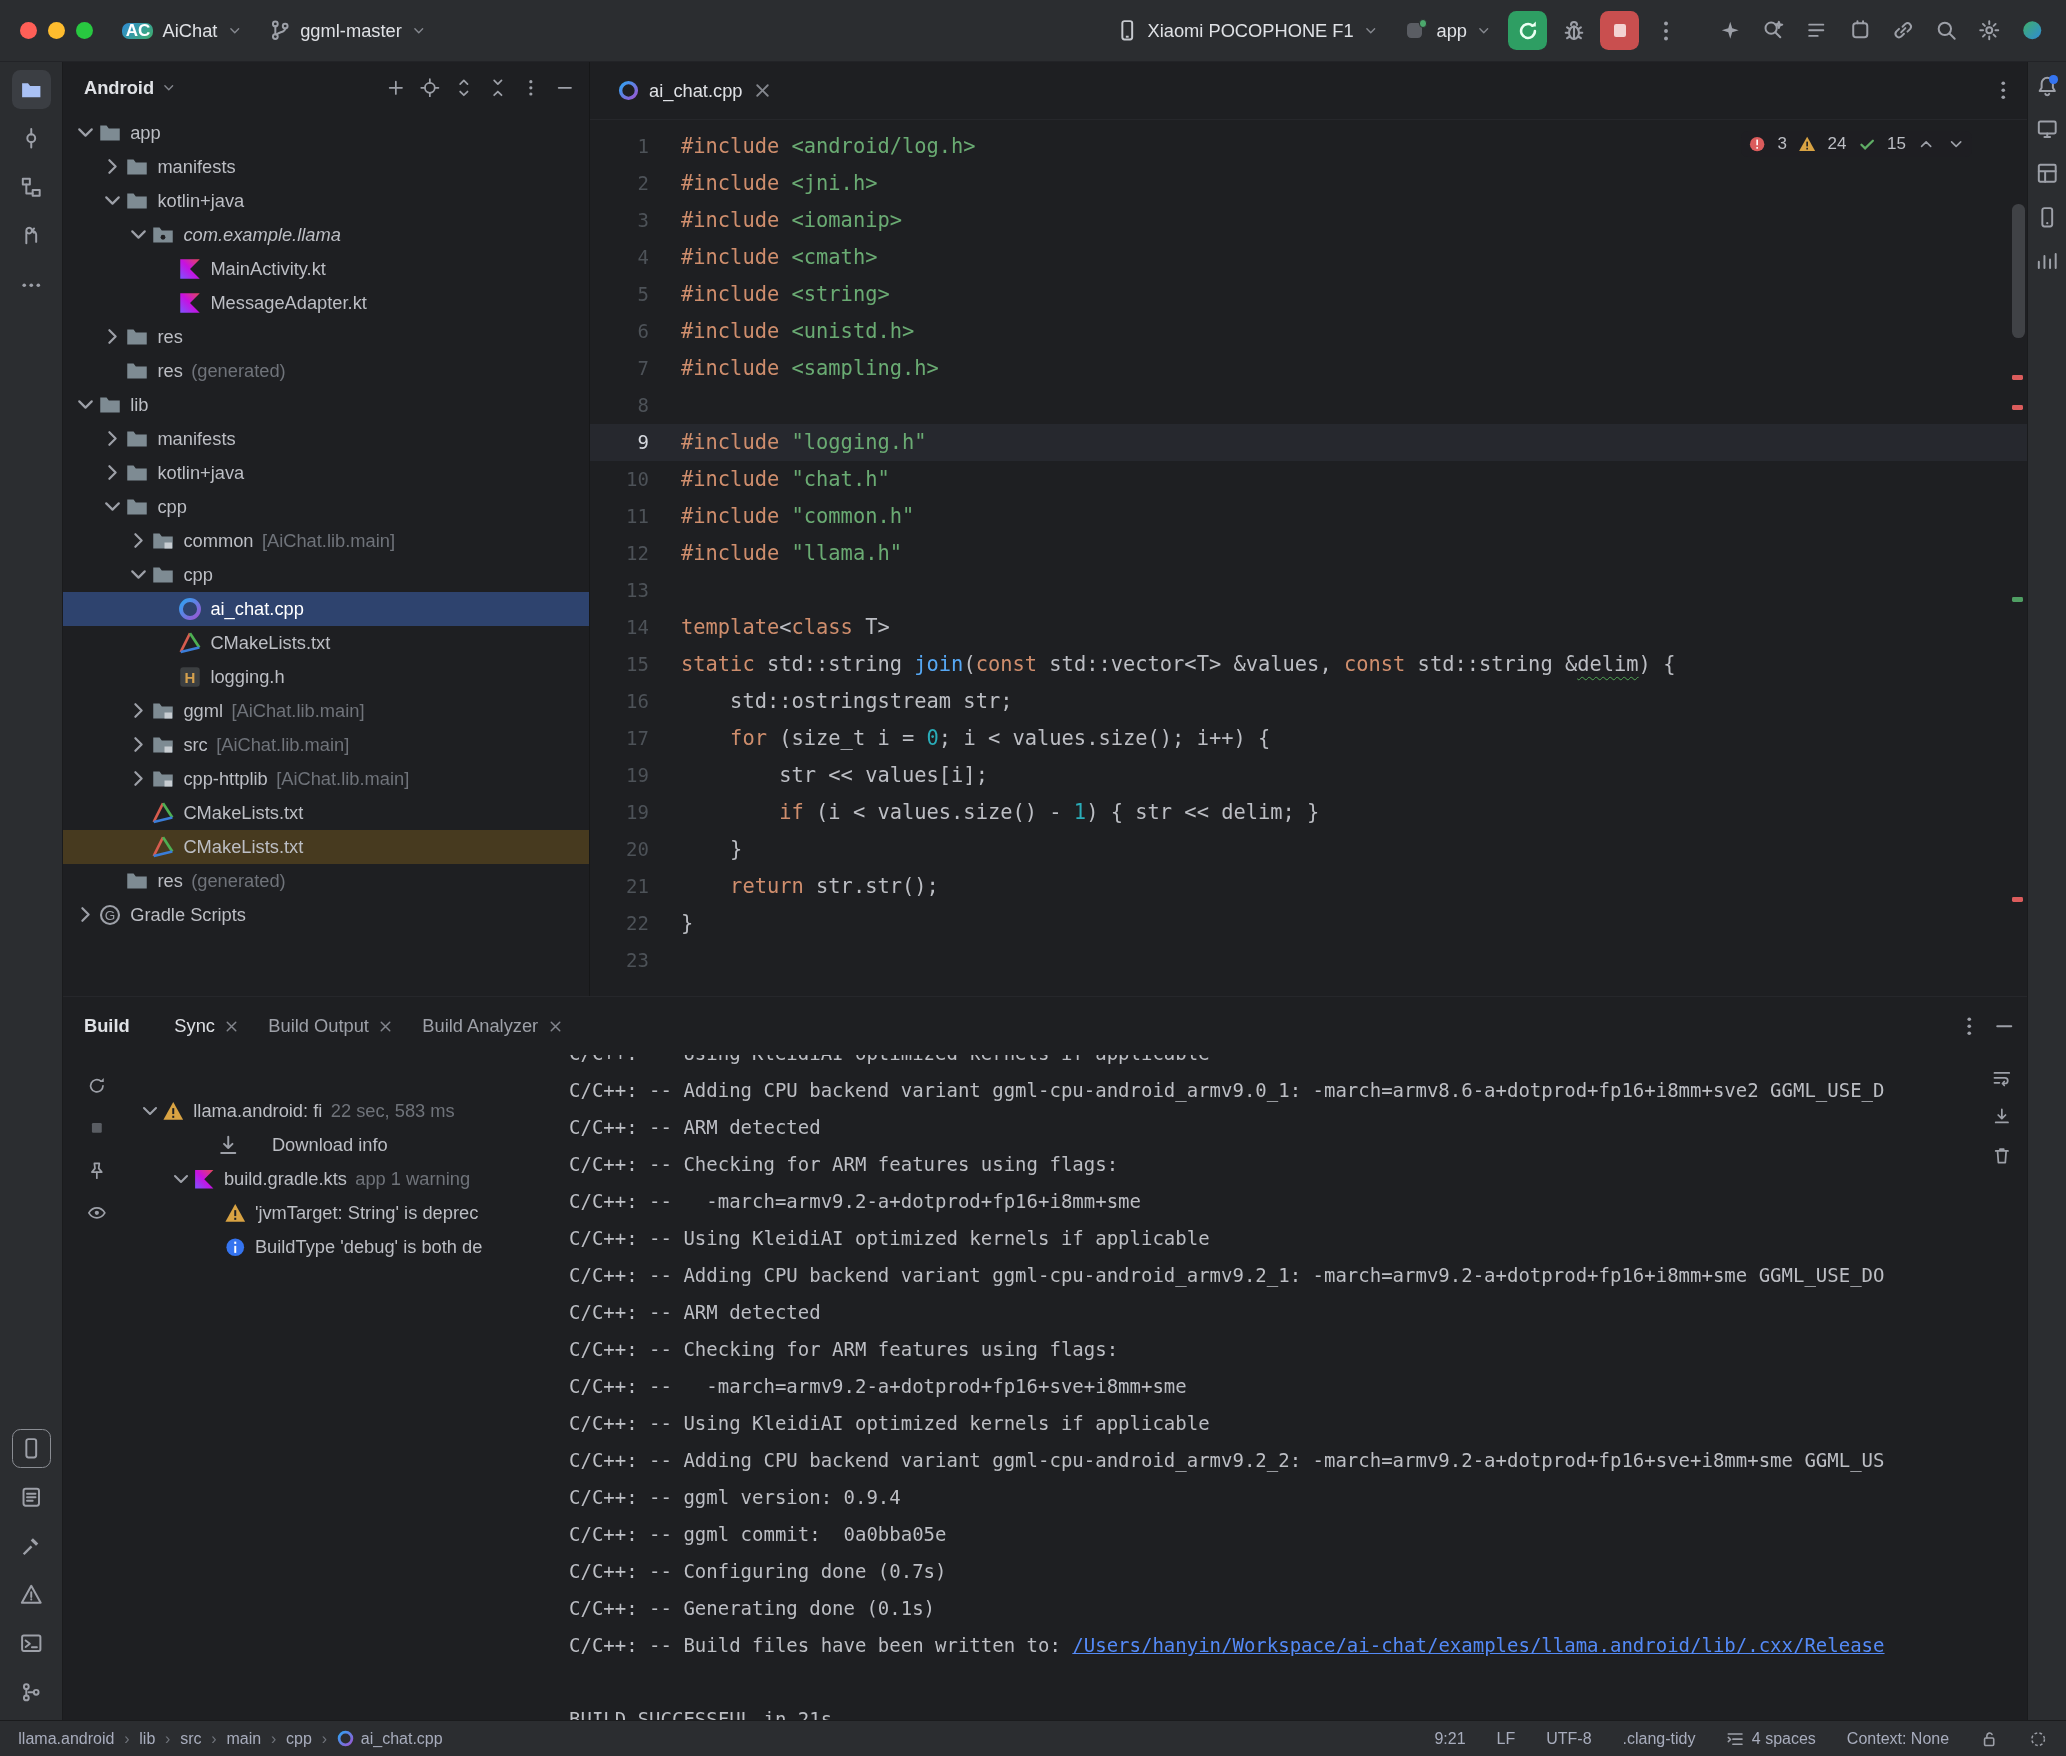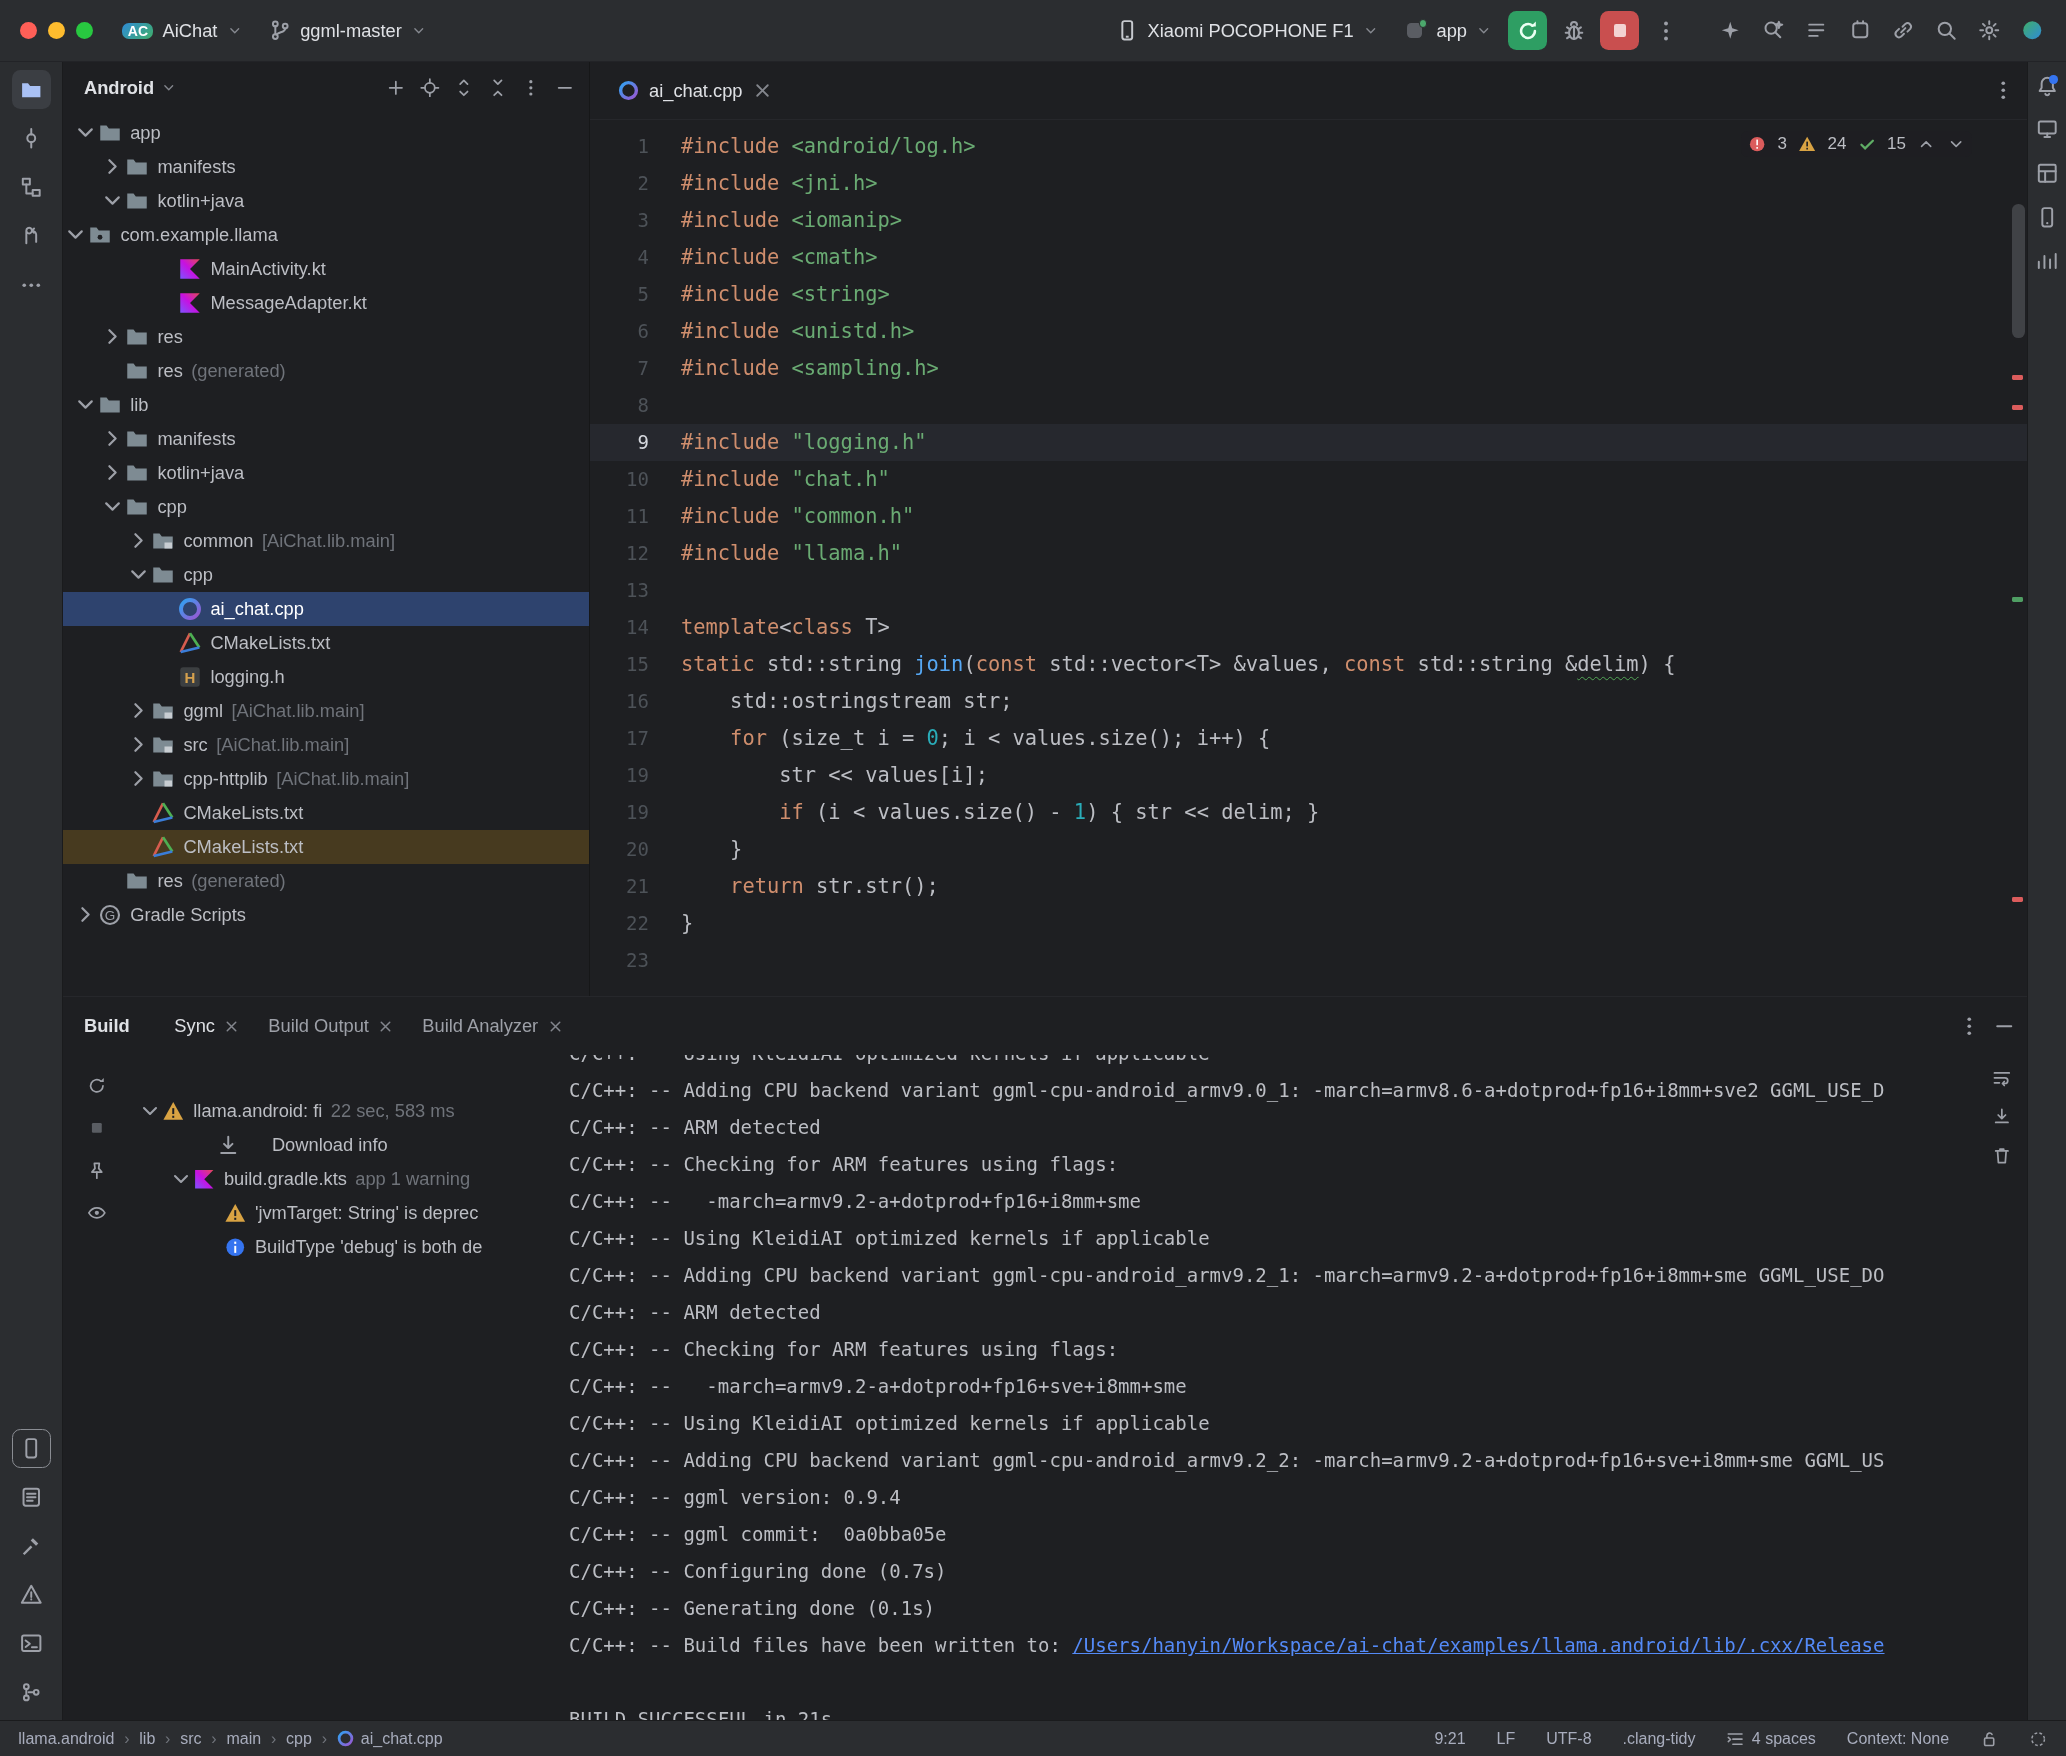--- a/index.html
+++ b/index.html
@@ -15,21 +15,21 @@
   .icon{display:inline-flex;align-items:center;justify-content:center;width:22.5px;height:22.5px;flex:none}
   .icon svg{width:100%;height:100%}
 
   
   .titlebar{height:62px;flex:none;background:var(--panel);display:flex;align-items:center;
             padding:0 14px;gap:7px;border-bottom:0.7px solid #222327}
   .traffic{display:flex;gap:11.2px;margin:0 12.7px 0 5.6px}
   .tl{width:17px;height:17px;border-radius:50%}
   .tb-widget{display:flex;align-items:center;gap:9.1px;height:42px;padding:0 9.8px;border-radius:8.4px;color:var(--bright)}
   .tb-logo{width:31px;height:16px;border-radius:7px;background:linear-gradient(135deg,#2f8bd6,#3fae6a);
-           color:#fff;font-weight:bold;font-size:14px;display:flex;align-items:center;justify-content:center}
+           color:#fff;font-weight:bold;font-size:17px;display:flex;align-items:center;justify-content:center}
   .chev-sm{width:15.5px;height:15.5px;opacity:.8}
   .tb-spacer{flex:1}
   .tb-btn{width:39px;height:39px;border-radius:8.4px;display:flex;align-items:center;justify-content:center;flex:none}
   .tb-btn .icon{width:24px;height:24px}
   .run-btn{background:#2e9e63}
   .stop-btn{background:#c94f4f}
   .stop-glyph{width:12.7px;height:12.7px;background:#f3d3d2;border-radius:2.1px}
   .tb-icons{display:flex;gap:4.2px;margin-left:18.3px}
   .runcfg-ic{position:relative;width:22.5px;height:22.5px}
   .runcfg-ic .sq{position:absolute;left:2.1px;top:3.5px;width:15.5px;height:15.5px;border-radius:4.2px;background:#5a5d63}
@@ -446,21 +446,21 @@
                     <path d="M4 6l4 4 4-4" stroke="#9da0a8" stroke-width="1.4" fill="none" stroke-linecap="round" stroke-linejoin="round"></path>
                   </svg>
                 </span>
                 <span class="icon titem">
                   <svg viewBox="0 0 16 16">
                     <path d="M1.5 3h4.2l1.5 2h7.3v8H1.5z" fill="#7e8b93"></path>
                   </svg>
                 </span>
                 <span class="tlabel">kotlin+java</span>
               </div>
-              <div class="trow" style="">
+              <div class="trow" style="padding-left: 63px; font-style: italic;">
                 <span class="chev icon">
                   <svg viewBox="0 0 16 16">
                     <path d="M4 6l4 4 4-4" stroke="#9da0a8" stroke-width="1.4" fill="none" stroke-linecap="round" stroke-linejoin="round"></path>
                   </svg>
                 </span>
                 <span class="icon titem">
                   <svg viewBox="0 0 16 16">
                     <path d="M1.5 3h4.2l1.5 2h7.3v8H1.5z" fill="#7e8b93"></path>
                     <circle cx="8" cy="9.5" r="1.6" fill="#1e1f22"></circle>
                   </svg>

